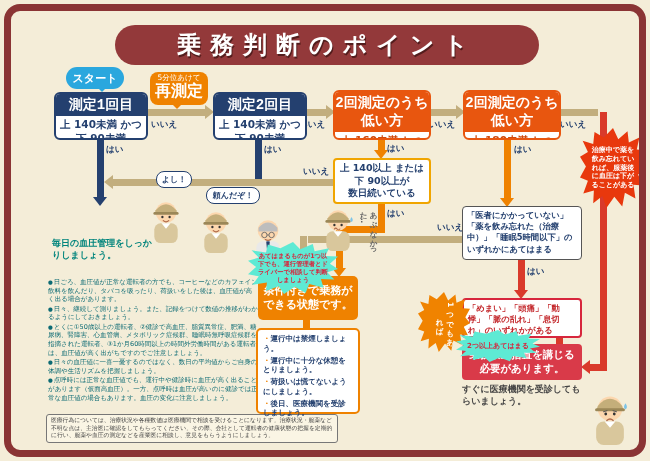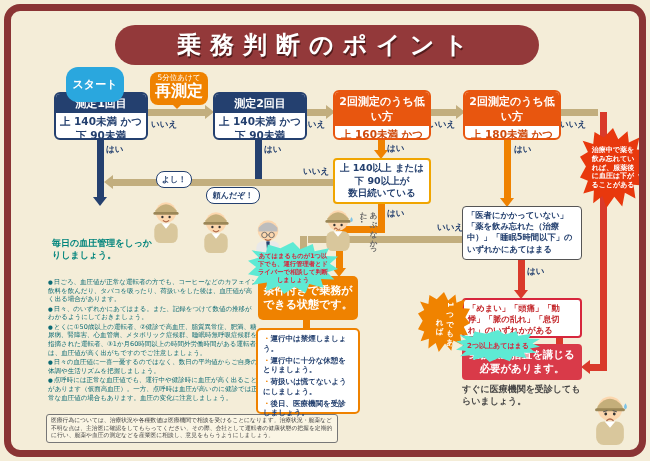--- a/index.html
+++ b/index.html
@@ -2,30 +2,30 @@
 <html><head>
 <meta charset="utf-8">
 <style>
   html,body{margin:0;padding:0;}
   body{font-family:"DejaVu Sans","Liberation Sans",sans-serif;}
   .poster{position:relative;width:650px;height:461px;background:#f4edd8;overflow:hidden;}
   .frame{position:absolute;inset:4px;border:7px solid #8a3434;border-radius:16px;pointer-events:none;z-index:6;}
   .title-banner{position:absolute;left:115px;top:25px;width:424px;height:40px;background:#93393a;border-radius:22px;
     display:flex;align-items:center;justify-content:center;color:#fff;font-weight:bold;font-size:24px;letter-spacing:9px;
     text-shadow:1px 2px 0 #531d1d;z-index:3;}
-  .bubble-start{position:absolute;left:66px;top:67px;width:58px;height:35px;background:#2aa7de;border-radius:12px;
+  .bubble-start{position:absolute;left:66px;top:67px;width:58px;height:22px;background:#2aa7de;border-radius:12px;
     color:#fff;font-size:11px;font-weight:bold;display:flex;align-items:center;justify-content:center;z-index:5;}
   .bubble-start:after{content:"";position:absolute;left:30px;top:19px;border:6px solid transparent;border-top-color:#2aa7de;}
   .bubble-remeasure{position:absolute;left:150px;top:72px;width:58px;height:33px;background:#ef8200;border-radius:8px;
     color:#fff;text-align:center;z-index:5;line-height:1.1;padding-top:2px;box-sizing:border-box;}
   .bubble-remeasure .s1{font-size:7.5px;display:block;}
   .bubble-remeasure .s2{font-size:16px;font-weight:bold;display:block;}
   .bubble-remeasure:after{content:"";position:absolute;left:22px;top:32px;border:5px solid transparent;border-top-color:#ef8200;}
   .mbox{position:absolute;background:#fff;border:2px solid;border-radius:6px;overflow:hidden;text-align:center;z-index:3;box-sizing:border-box;}
-  .mbox .hd{font-size:11px;font-weight:bold;color:#fff;padding:2px 0;}
+  .mbox .hd{font-size:14px;font-weight:bold;color:#fff;padding:2px 0;font-family:Liberation Mono, monospace;}
   .mbox .bd{font-size:10.5px;font-weight:bold;padding:2px 1px;line-height:1.3;}
   .navy-box{border-color:#24406f;}
   .navy-box .hd{background:#24406f;}
   .navy-box .bd{color:#24406f;}
   .org-box{border-color:#e8560f;}
   .org-box .hd{background:#e8560f;}
   .org-box .bd{color:#cf4a0d;}
   .persist-box{position:absolute;left:333px;top:158px;width:98px;height:46px;background:#fff;border:2px solid #f0a500;
     border-radius:4px;color:#24406f;font-size:9.5px;font-weight:bold;text-align:center;line-height:1.35;z-index:3;
     display:flex;align-items:center;justify-content:center;box-sizing:border-box;}
@@ -178,21 +178,21 @@
 
   <div class="burst burst-red" style="left:580px;top:128px;width:66px;height:80px;padding:10px;box-sizing:border-box;">治療中で薬を飲み忘れていれば、服薬後に血圧は下がることがある</div>
   <div class="burst burst-yellow" style="left:248px;top:242px;width:90px;height:52px;padding:9px;box-sizing:border-box;font-size:6.3px;line-height:1.25;">あてはまるものが1つ以下でも、運行管理者とドライバーで相談して判断しましょう</div>
   <div class="burst burst-orange" style="left:418px;top:292px;width:52px;height:60px;font-size:7.5px;">
     <span class="vt">1つでもあれば</span>
   </div>
   <div class="burst burst-yellow" style="left:456px;top:330px;width:84px;height:32px;font-size:7px;padding:4px 8px;box-sizing:border-box;">2つ以上あてはまる</div>
 
   <div class="tips">
     <div class="tip">日ごろ、血圧値が正常な運転者の方でも、コーヒーなどのカフェイン飲料を飲んだり、タバコを吸ったり、荷扱いをした後は、血圧値が高く出る場合があります。</div>
-    <div class="tip">日々、のいずれかにあてはまる。また、記録をつけて数値の推移がわかるようにしておきましょう。</div>
+    <div class="tip">日々、継続して測りましょう。また、記録をつけて数値の推移がわかるようにしておきましょう。</div>
     <div class="tip">とくに①50歳以上の運転者、②健診で高血圧、脂質異常症、肥満、糖尿病、腎障害、心血管病、メタボリック症候群、睡眠時無呼吸症候群を指摘された運転者、③1か月60時間以上の時間外労働時間がある運転者は、血圧値が高く出がちですのでご注意しましょう。</div>
     <div class="tip">日々の血圧値に一喜一憂するのではなく、数日の平均値からご自身の体調や生活リズムを把握しましょう。</div>
     <div class="tip">点呼時には正常な血圧値でも、運行中や健診時に血圧が高く出ることがあります（仮面高血圧）。一方、点呼時は血圧が高いのに健診では正常な血圧値の場合もあります。血圧の変化に注意しましょう。</div>
   </div>
 
   <div class="disclaimer">医療行為については、治療状況や各種数値は医療機関で相談を受けることになります。治療状況・服薬など不明な点は、主治医に確認をしてもらってください。その際、会社として運転者の健康状態の把握を定期的に行い、服薬や血圧の測定などを産業医に相談し、意見をもらうようにしましょう。</div>
 
   <svg class="char" style="left:146px;top:190px;" width="40" height="54" viewBox="0 0 44 60">
     <rect x="9" y="37" width="26" height="22" rx="7" fill="#d9c79c"></rect>
     <path d="M17 37 l5 6 5 -6" fill="#fff"></path>

